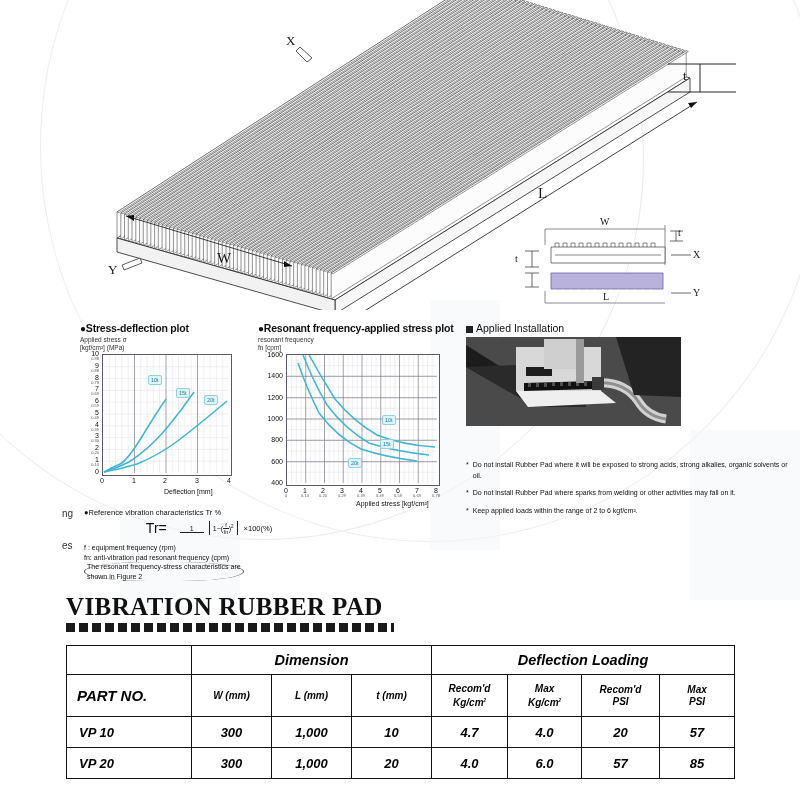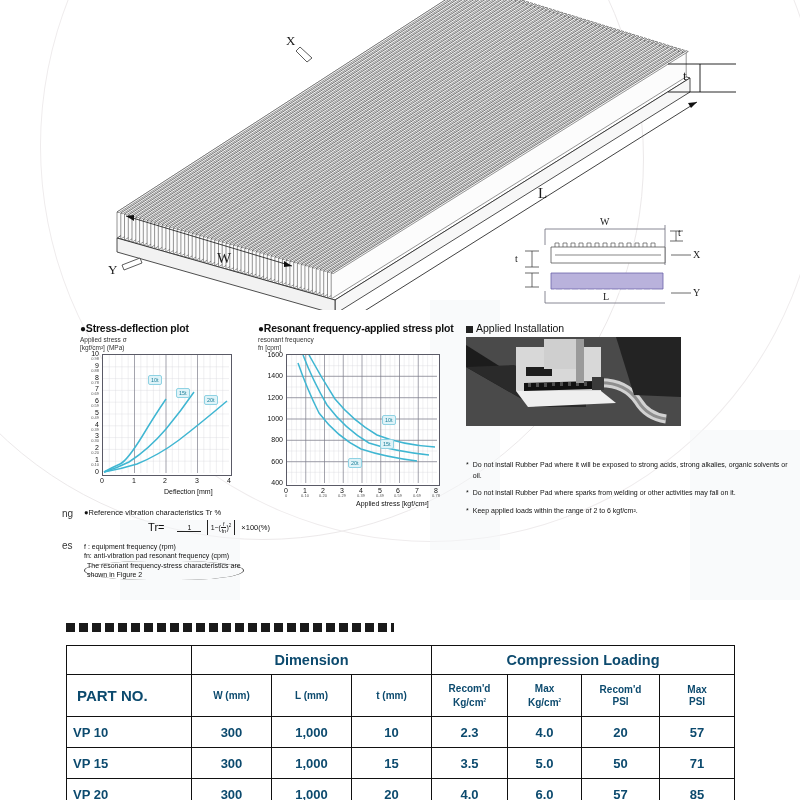--- a/index.html
+++ b/index.html
@@ -42,21 +42,21 @@
   .xtick{position:absolute;font-size:7px;color:#111;text-align:center;line-height:7px;}
   .xtick .sub{display:block;font-size:4px;color:#555;line-height:4.5px;}
   .ax-name{position:absolute;font-size:7px;color:#111;white-space:nowrap;}
   .curve-tag{position:absolute;font-size:5.5px;color:#1b7f99;background:#dff3f8;
              border:.5px solid #8fd2e3;border-radius:2px;padding:0 2px;line-height:8px;}
 
   
   .formula-block{position:absolute;left:84px;top:508px;width:250px;}
   .fm-title{font-size:7.5px;color:#111;}
   .fm-row{display:flex;align-items:center;justify-content:center;margin-top:3px;font-size:8px;}
-  .fm-lhs{font-size:11px;margin-right:13px;}
+  .fm-lhs{font-size:14px;margin-right:13px;}
   .frac{display:inline-block;text-align:center;vertical-align:middle;}
   .frac .num{font-size:7px;line-height:8px;border-bottom:1px solid #222;padding:0 10px;}
   .frac .den{font-size:7px;line-height:11px;padding:1px 3px 0;}
   .bars{display:inline-block;border-left:1px solid #222;border-right:1px solid #222;padding:0 3px;}
   .sfrac{display:inline-block;text-align:center;vertical-align:-3px;font-size:5.5px;}
   .sfrac .n{display:block;border-bottom:1px solid #222;line-height:6px;padding:0 2px;}
   .sfrac .d{display:block;line-height:6.5px;}
   .fm-tail{font-size:7.5px;margin-left:3px;}
   .fm-notes{margin-top:7px;font-size:7px;line-height:9.5px;color:#111;}
   .fm-paren{display:inline-block;border-left:1px solid #444;border-right:1px solid #444;
@@ -82,25 +82,25 @@
               font-weight:bold;font-size:25px;letter-spacing:.4px;color:#111;}
   .rule{position:absolute;left:66px;top:623px;width:328px;height:9px;
         background:repeating-linear-gradient(to right,#1a1a1a 0 9px,transparent 9px 13px);}
   .rule2{position:absolute;left:66px;top:623px;width:328px;height:9px;
         background:repeating-linear-gradient(to right,#1a1a1a 0 9px,transparent 9px 13px);
         -webkit-mask-image:linear-gradient(#000 0 3px,transparent 3px 6px,#000 6px 9px);
         mask-image:linear-gradient(#000 0 3px,transparent 3px 6px,#000 6px 9px);}
 
   table.spec{position:absolute;left:66px;top:645px;width:668px;border-collapse:collapse;
              table-layout:fixed;background:#fff;}
-  table.spec th,table.spec td{border:1.5px solid #111;text-align:center;color:#0c4a6e;}
+  table.spec th,table.spec td{border:1.5px solid #111;text-align:center;color:#000000;font-style:italic;}
   table.spec .grp{font-size:14.5px;font-weight:bold;padding:6px 0;}
   table.spec .hd{font-size:10px;font-weight:bold;line-height:11.5px;padding:8px 0;}
   table.spec .hd-part{font-size:15px;font-weight:bold;text-align:left;padding-left:10px;}
-  table.spec td.pn{font-size:13px;font-weight:bold;text-align:left;padding-left:6px;}
+  table.spec td.pn{font-size:13px;font-weight:bold;text-align:left;padding-left:12px;}
   table.spec td.val{font-size:13px;font-weight:bold;}
   table.spec tr.datarow td{height:28px;}
 </style>
 </head>
 <body>
 
 <div class="page">
 
   <div class="watermark wm1"></div>
   <div class="watermark wm2"></div>
@@ -588,39 +588,40 @@
     <div class="warn-item">
       <span class="star">*</span>
       <span>Do not install Rubber Pad where sparks from welding or other activities may fall on it.</span>
     </div>
     <div class="warn-item">
       <span class="star">*</span>
       <span>Keep applied loads within the range of 2 to 6 kgf/cm².</span>
     </div>
   </div>
 
+  <div class="prod-title">VIBRATION RUBBER PAD</div>
   <div class="rule"></div>
   <div class="rule2"></div>
 
   <table class="spec">
     <colgroup>
       <col style="width:125px">
         <col style="width:80px">
         <col style="width:80px">
         <col style="width:80px">
       <col style="width:76px">
         <col style="width:74px">
         <col style="width:78px">
         <col style="width:75px">
     </colgroup>
     <thead>
       <tr>
         <th class="grp"></th>
         <th class="grp" colspan="3">Dimension</th>
-        <th class="grp" colspan="4">Compression Loading</th>
+        <th class="grp" colspan="4">Deflection Loading</th>
       </tr>
       <tr>
         <th class="hd hd-part">PART NO.</th>
         <th class="hd">W (mm)</th>
         <th class="hd">L (mm)</th>
         <th class="hd">t (mm)</th>
         <th class="hd">
           <span>Recom'd</span><br>
           <span>Kg/cm<span class="sup">2</span></span>
         </th>
@@ -637,34 +638,24 @@
           <span>PSI</span>
         </th>
       </tr>
     </thead>
     <tbody>
       <tr class="datarow">
         <td class="pn">VP 10</td>
         <td class="val">300</td>
         <td class="val">1,000</td>
         <td class="val">10</td>
-        <td class="val">2.3</td>
+        <td class="val">4.7</td>
         <td class="val">4.0</td>
         <td class="val">20</td>
         <td class="val">57</td>
-      </tr>
-      <tr class="datarow">
-        <td class="pn">VP 15</td>
-        <td class="val">300</td>
-        <td class="val">1,000</td>
-        <td class="val">15</td>
-        <td class="val">3.5</td>
-        <td class="val">5.0</td>
-        <td class="val">50</td>
-        <td class="val">71</td>
       </tr>
       <tr class="datarow">
         <td class="pn">VP 20</td>
         <td class="val">300</td>
         <td class="val">1,000</td>
         <td class="val">20</td>
         <td class="val">4.0</td>
         <td class="val">6.0</td>
         <td class="val">57</td>
         <td class="val">85</td>

